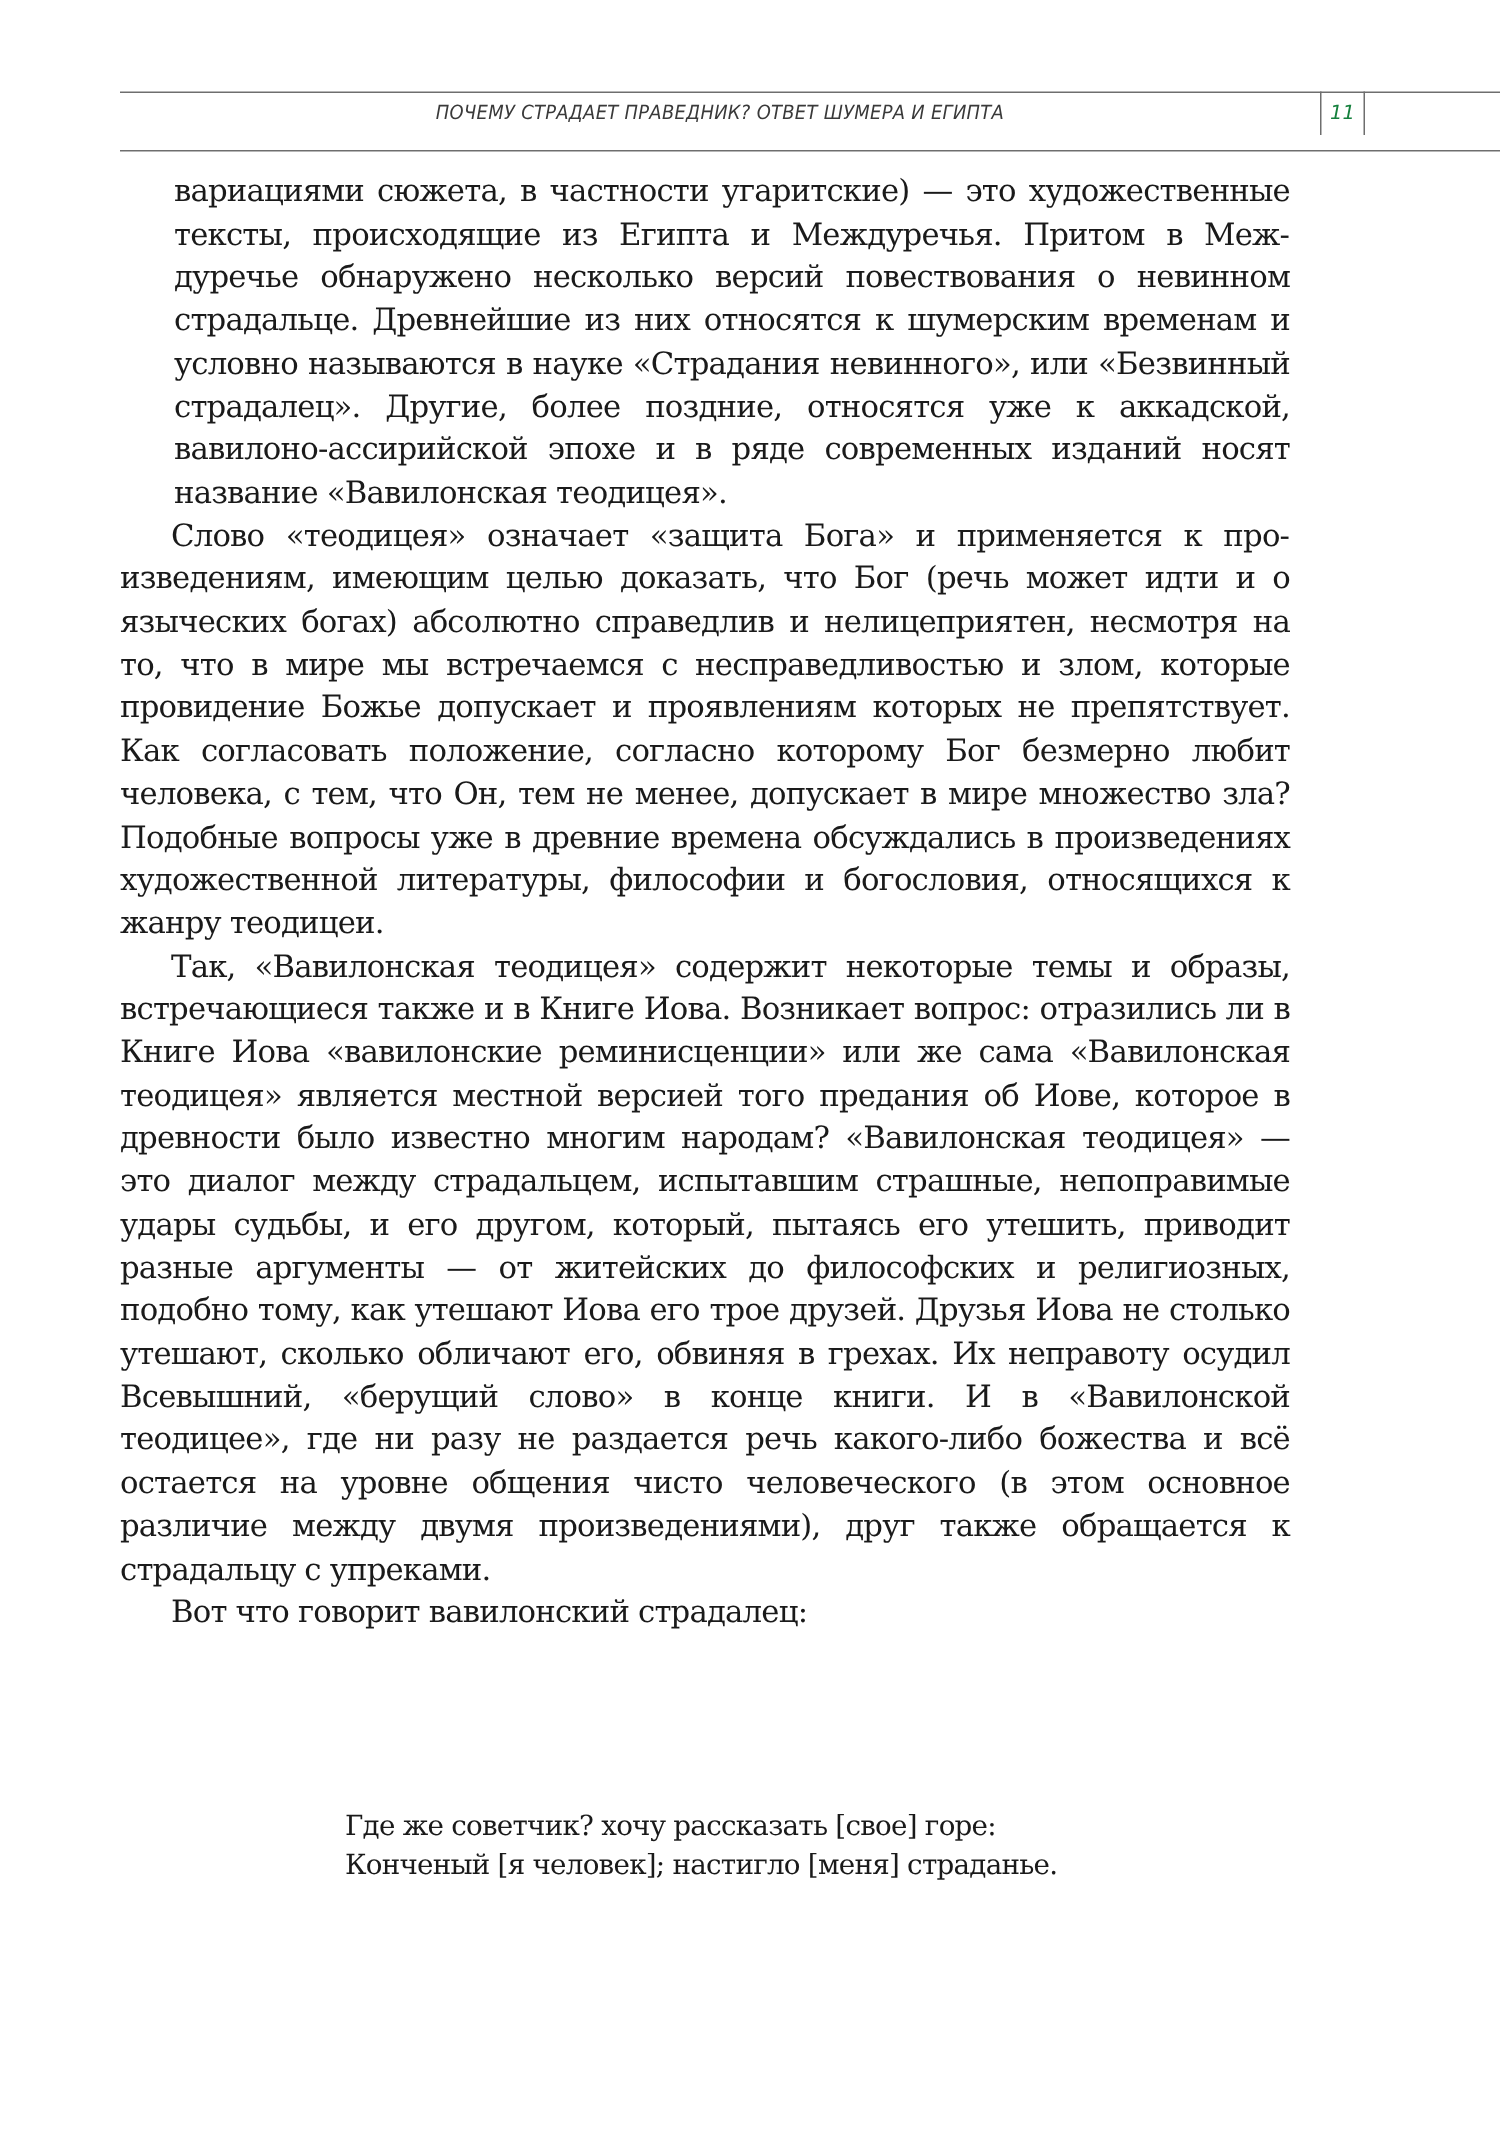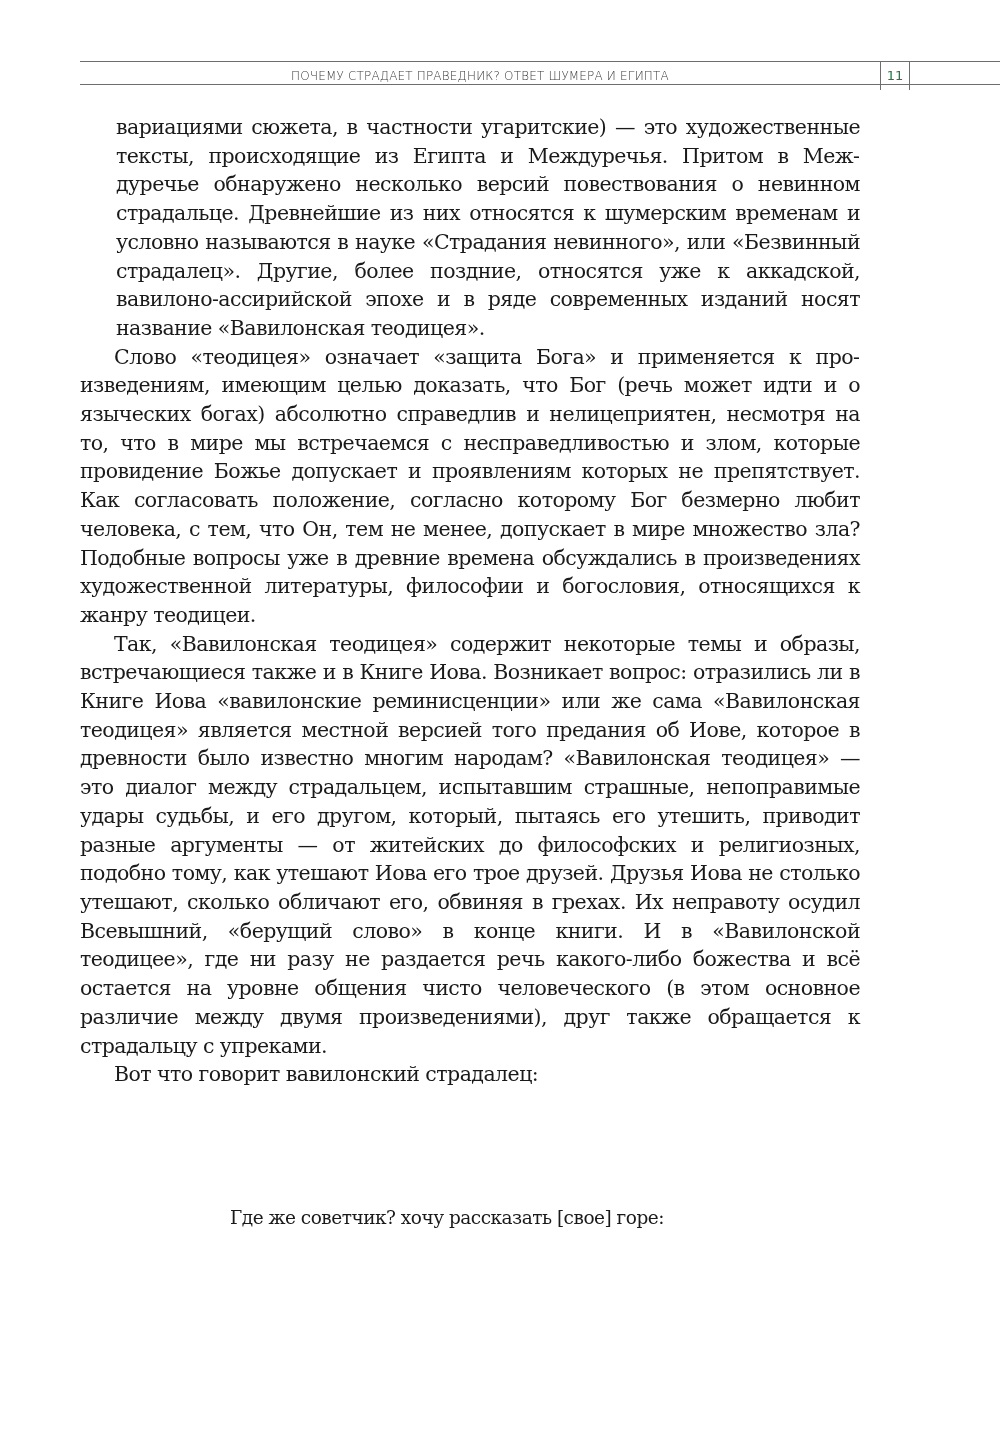--- a/index.html
+++ b/index.html
@@ -12,24 +12,25 @@
       height: 1435px;
       position: relative;
       overflow: hidden;
       color: #1a1a1a;
     }
     .running-header {
       position: absolute;
       left: 80px;
       top: 61px;
       width: 920px;
-      height: 24px;
+      height: 40px;
       border-top: 1.5px solid #6e6e6e;
       border-bottom: 1.5px solid #6e6e6e;
       box-sizing: border-box;
+      font-style: italic;
     }
     .running-title {
       position: absolute;
       left: 0;
       width: 800px;
       top: 0;
       height: 27px;
       line-height: 27px;
       text-align: center;
       font-family: "DejaVu Sans", sans-serif;
@@ -101,13 +102,14 @@
 
 <div class="body-text">
   <p class="continued">вариациями сюжета, в частности угаритские) — это художествен­ные тексты, происходящие из Египта и Междуречья. Притом в Меж­дуречье обнаружено несколько версий повествования о невинном страдальце. Древнейшие из них относятся к шумерским временам и условно называются в науке «Страдания невинного», или «Без­винный страдалец». Другие, более поздние, относятся уже к ак­кадской, вавилоно-ассирийской эпохе и в ряде современных изда­ний носят название «Вавилонская теодицея».</p>
   <p>Слово «теодицея» означает «защита Бога» и применяется к про­изведениям, имеющим целью доказать, что Бог (речь может идти и о языческих богах) абсолютно справедлив и нелицеприятен, несмотря на то, что в мире мы встречаемся с несправедливостью и злом, которые провидение Божье допускает и проявлениям ко­торых не препятствует. Как согласовать положение, согласно которому Бог безмерно любит человека, с тем, что Он, тем не ме­нее, допускает в мире множество зла? Подобные вопросы уже в древние времена обсуждались в произведениях художествен­ной литературы, философии и богословия, относящихся к жанру теодицеи.</p>
   <p>Так, «Вавилонская теодицея» содержит некоторые темы и об­разы, встречающиеся также и в Книге Иова. Возникает вопрос: отразились ли в Книге Иова «вавилонские реминисценции» или же сама «Вавилонская теодицея» является местной версией того предания об Иове, которое в древности было известно многим на­родам? «Вавилонская теодицея» — это диалог между страдальцем, испытавшим страшные, непоправимые удары судьбы, и его дру­гом, который, пытаясь его утешить, приводит разные аргументы — от житейских до философских и религиозных, подобно тому, как утешают Иова его трое друзей. Друзья Иова не столько утешают, сколько обличают его, обвиняя в грехах. Их неправоту осудил Всевышний, «берущий слово» в конце книги. И в «Вавилонской теодицее», где ни разу не раздается речь какого-либо божества и всё остается на уровне общения чисто человеческого (в этом ос­новное различие между двумя произведениями), друг также обра­щается к страдальцу с упреками.</p>
   <p>Вот что говорит вавилонский страдалец:</p>
 </div>
 
 <div class="poem">
   <span class="poem-line">Где же советчик? хочу рассказать [свое] горе:</span>
+  <span class="poem-line">Конченый [я человек]; настигло [меня] страданье.</span>
 </div>
 
 </body></html>

